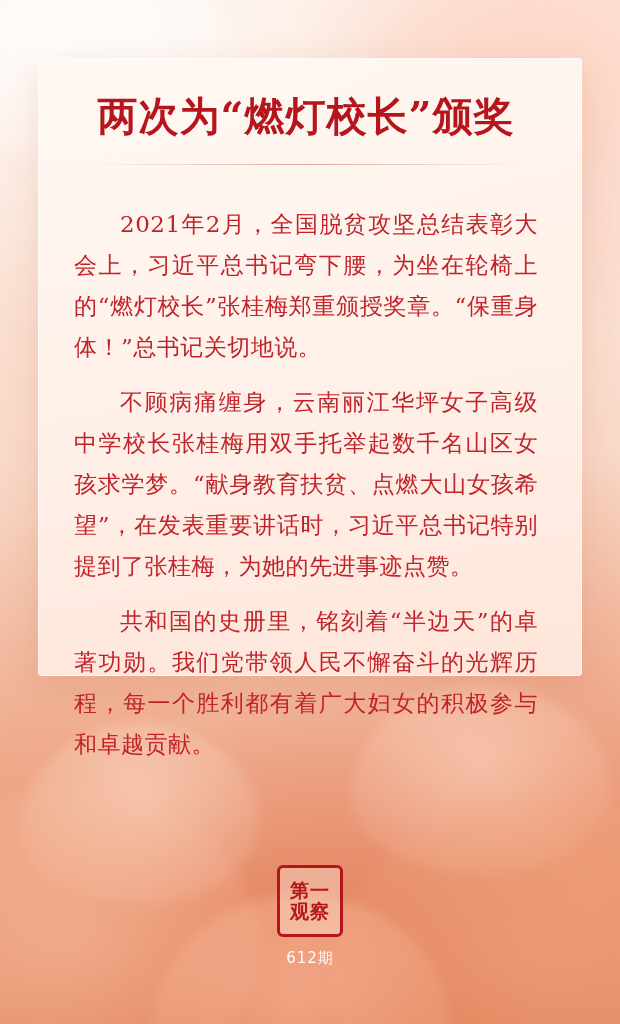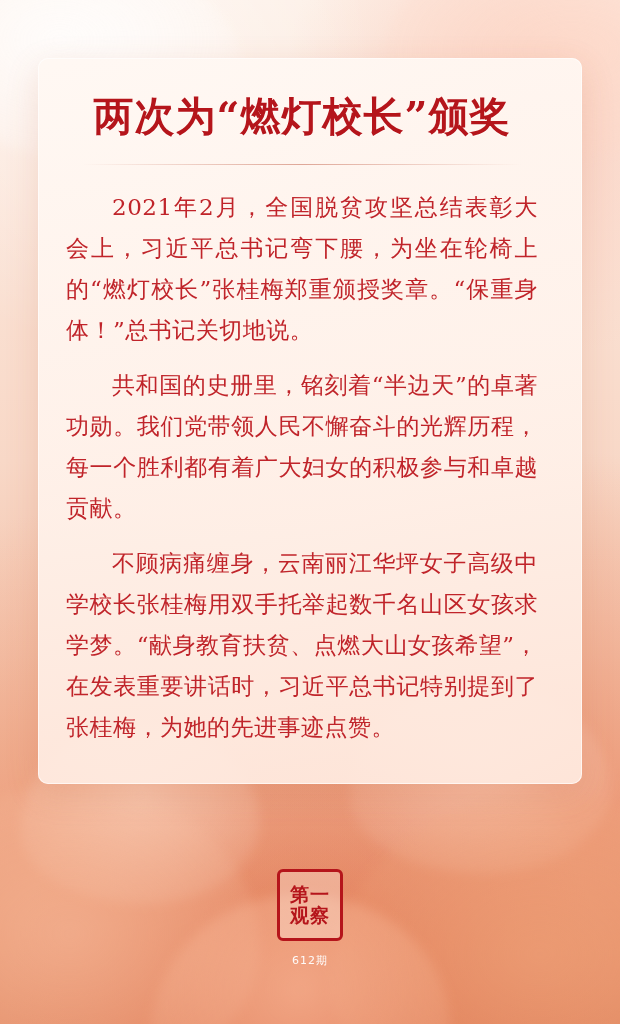--- a/index.html
+++ b/index.html
@@ -43,25 +43,25 @@
   .petal.p5 { width: 300px; height: 240px; left: 150px; bottom: -110px; background: radial-gradient(ellipse at 50% 40%, #ffc9ab, rgba(255,201,171,0)); }
   .petal.p6 { width: 240px; height: 180px; left: 20px; bottom: 120px; background: radial-gradient(ellipse at 50% 40%, rgba(255,230,215,.9), rgba(255,230,215,0)); }
   .petal.p7 { width: 260px; height: 190px; right: 10px; bottom: 150px; background: radial-gradient(ellipse at 50% 40%, rgba(255,222,205,.9), rgba(255,222,205,0)); }
 
   
   .card {
     position: absolute;
     left: 38px;
     top: 58px;
     width: 544px;
-    height: 726px;
-    border-radius: 10px;
+    height: 618px;
+    border-radius: 4px;
     background: linear-gradient(170deg, rgba(255,248,243,0.97) 0%, rgba(255,243,236,0.95) 45%, rgba(255,233,222,0.93) 100%);
     box-shadow: 0 10px 34px rgba(186,86,50,0.16), inset 0 0 0 1px rgba(255,255,255,0.6);
-    padding: 34px 44px 0 28px;
+    padding: 34px 44px 0 36px;
   }
 
   .title {
     font-size: 40px;
     line-height: 1.2;
     font-weight: bold;
     color: #b5151b;
     text-align: center;
     letter-spacing: 1px;
     font-family: "DejaVu Serif", "Liberation Serif", serif;
@@ -69,21 +69,21 @@
   }
 
   .divider {
     margin: 24px auto 6px auto;
     width: 440px;
     height: 1px;
     background: linear-gradient(90deg, rgba(214,140,120,0) 0%, rgba(205,125,105,0.65) 50%, rgba(214,140,120,0) 100%);
   }
 
   .body-text {
-    margin-top: 22px;
+    margin-top: 39px;
   }
 
   .body-text p {
     color: #c0242a;
     font-size: 23px;
     line-height: 41px;
     text-align: justify;
     text-indent: 46px;
     letter-spacing: 0.5px;
     margin-bottom: 14px;
@@ -116,21 +116,21 @@
     font-weight: bold;
     letter-spacing: 1px;
     background: rgba(255,240,232,0.35);
     font-family: "DejaVu Serif", "Liberation Serif", serif;
   }
   .seal .row { display: flex; }
 
   .issue {
     margin-top: 12px;
     color: #ffffff;
-    font-size: 11px;
+    font-size: 15px;
     letter-spacing: 1px;
     opacity: 0.95;
     font-family: "DejaVu Sans", "Liberation Sans", sans-serif;
   }
 </style>
 </head>
 <body>
 
 <div class="bg">
   <div class="petal p1"></div>
@@ -143,22 +143,22 @@
 </div>
 
 <div class="card">
 
   <div class="title">两次为“燃灯校长”颁奖</div>
 
   <div class="divider"></div>
 
   <div class="body-text">
     <p>2021年2月，全国脱贫攻坚总结表彰大会上，习近平总书记弯下腰，为坐在轮椅上的“燃灯校长”张桂梅郑重颁授奖章。“保重身体！”总书记关切地说。</p>
+    <p>不顾病痛缠身，云南丽江华坪女子高级中学校长张桂梅用双手托举起数千名山区女孩求学梦。“献身教育扶贫、点燃大山女孩希望”，在发表重要讲话时，习近平总书记特别提到了张桂梅，为她的先进事迹点赞。</p>
     <p>共和国的史册里，铭刻着“半边天”的卓著功勋。我们党带领人民不懈奋斗的光辉历程，每一个胜利都有着广大妇女的积极参与和卓越贡献。</p>
-    <p>不顾病痛缠身，云南丽江华坪女子高级中学校长张桂梅用双手托举起数千名山区女孩求学梦。“献身教育扶贫、点燃大山女孩希望”，在发表重要讲话时，习近平总书记特别提到了张桂梅，为她的先进事迹点赞。</p>
   </div>
 
 </div>
 
 <div class="footer">
   <div class="seal">
     <div class="row">
       <span>第</span>
       <span>一</span>
     </div>

